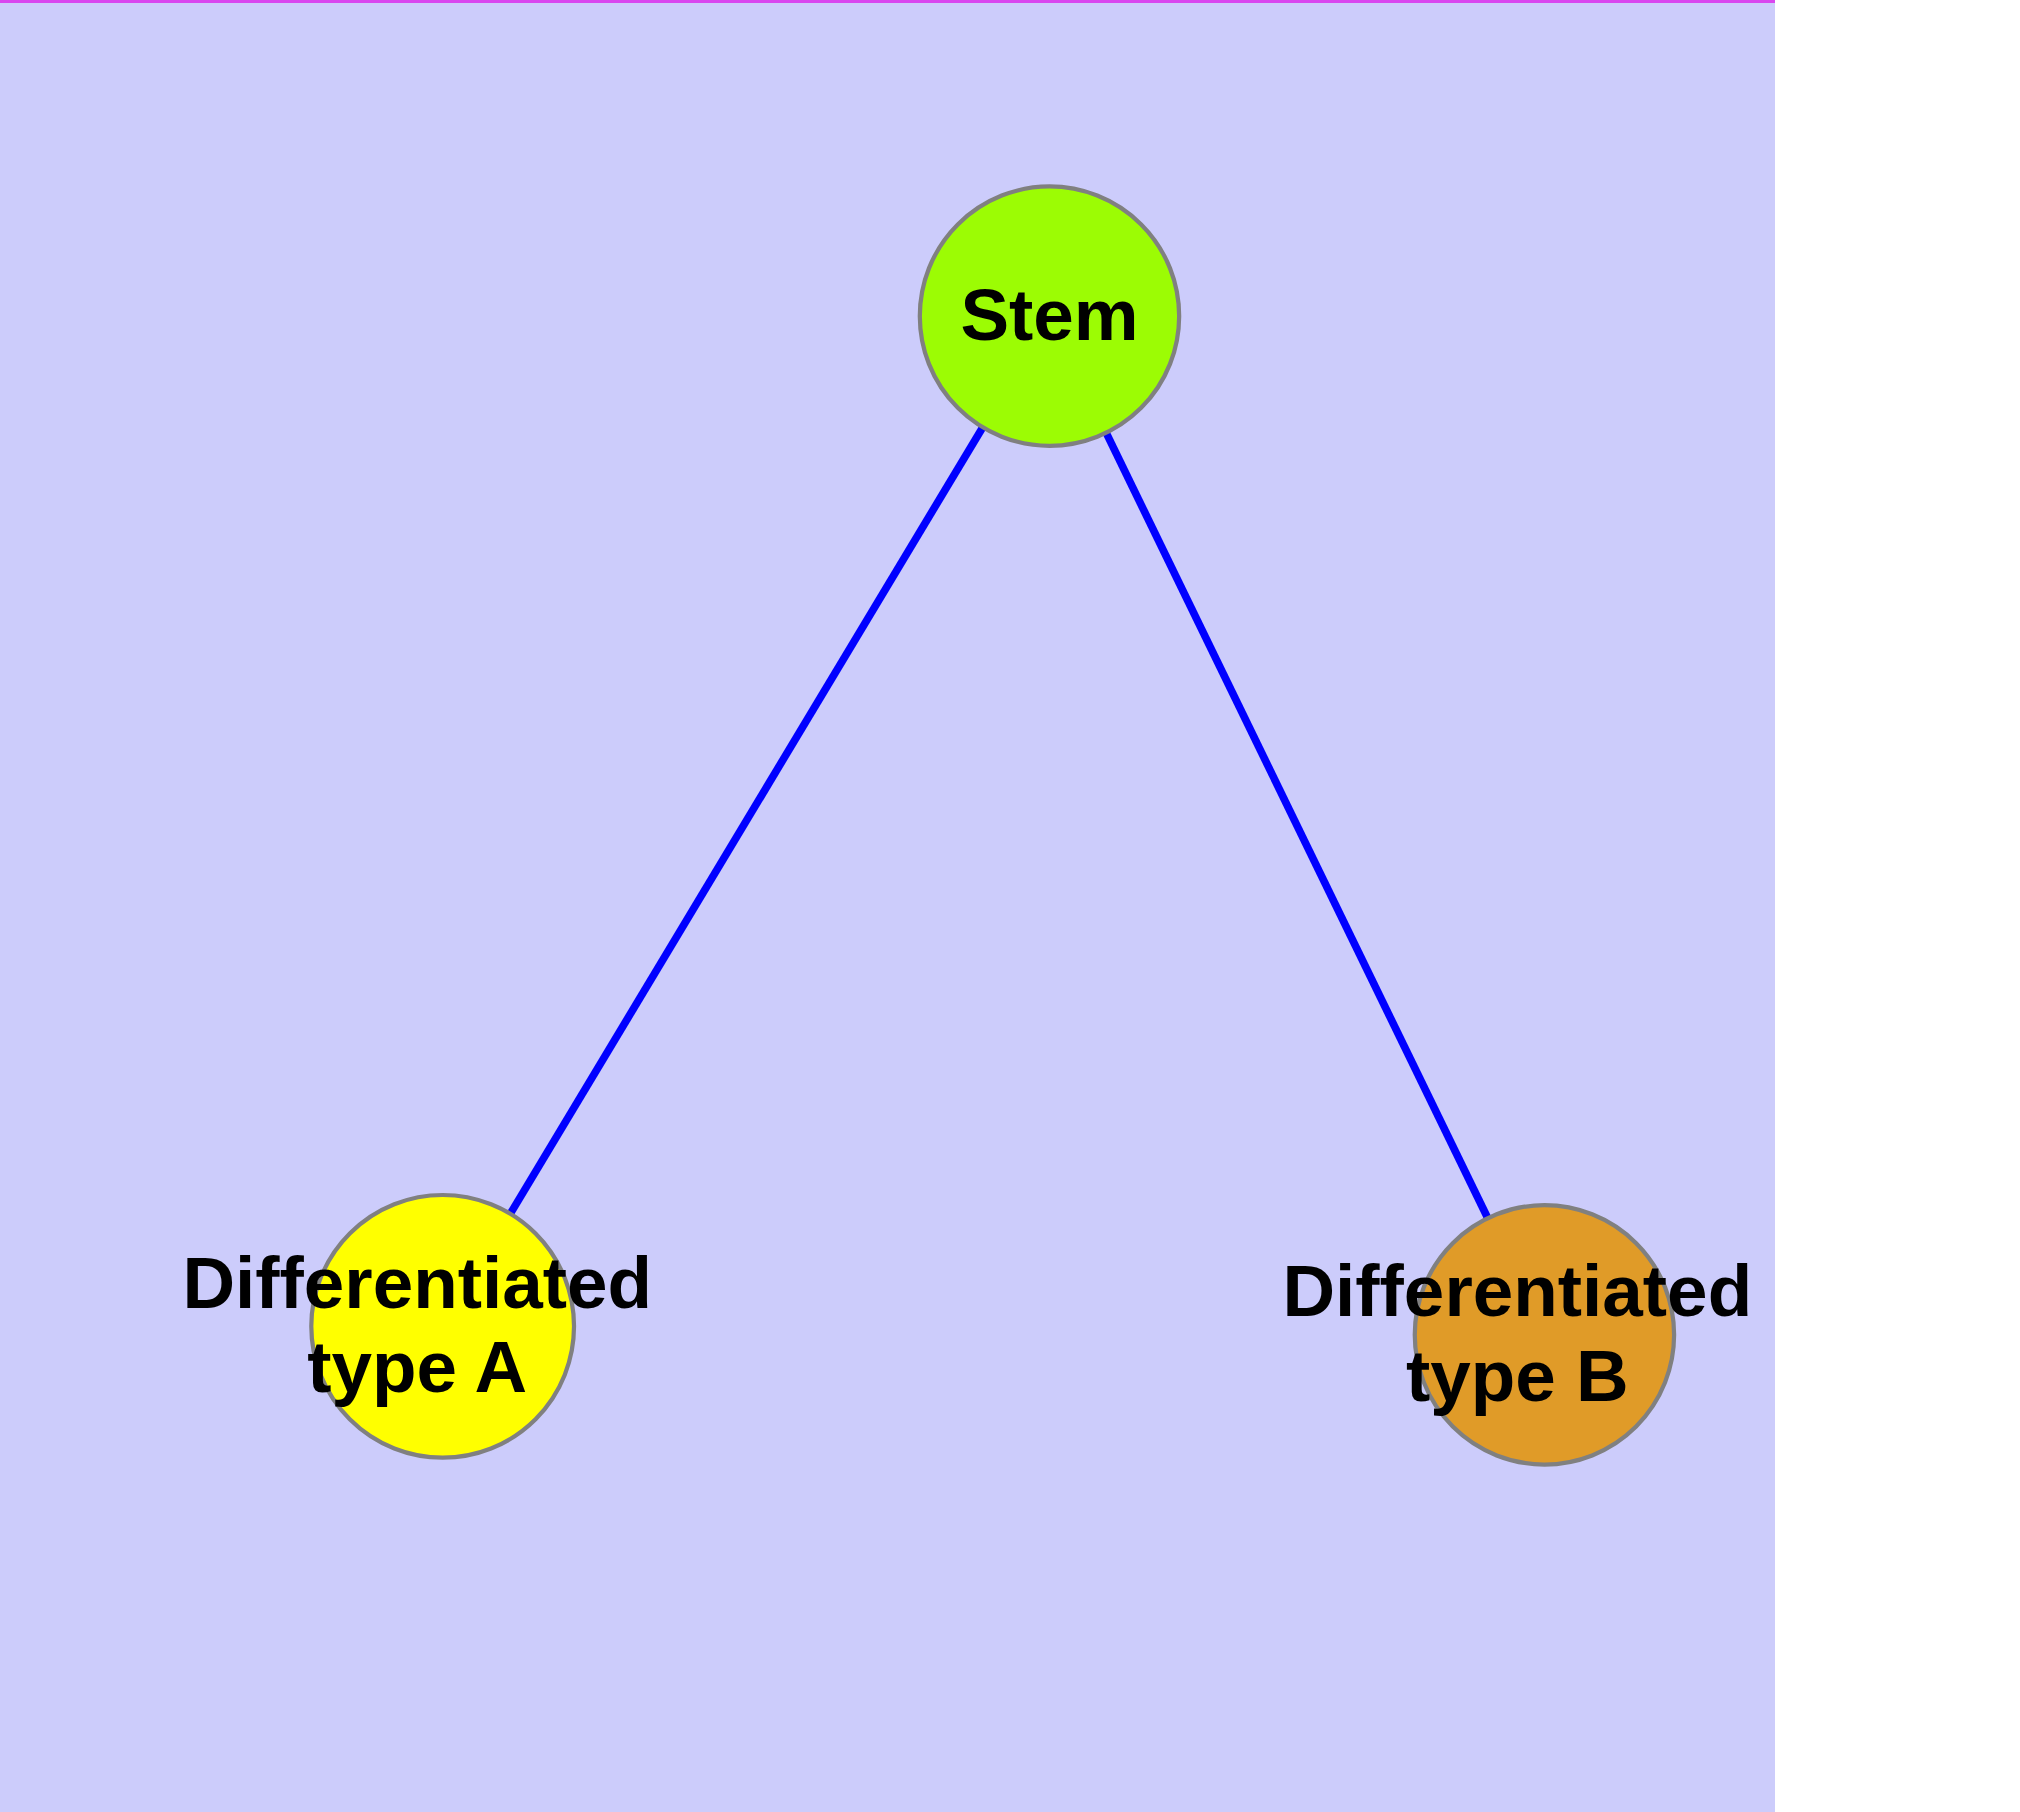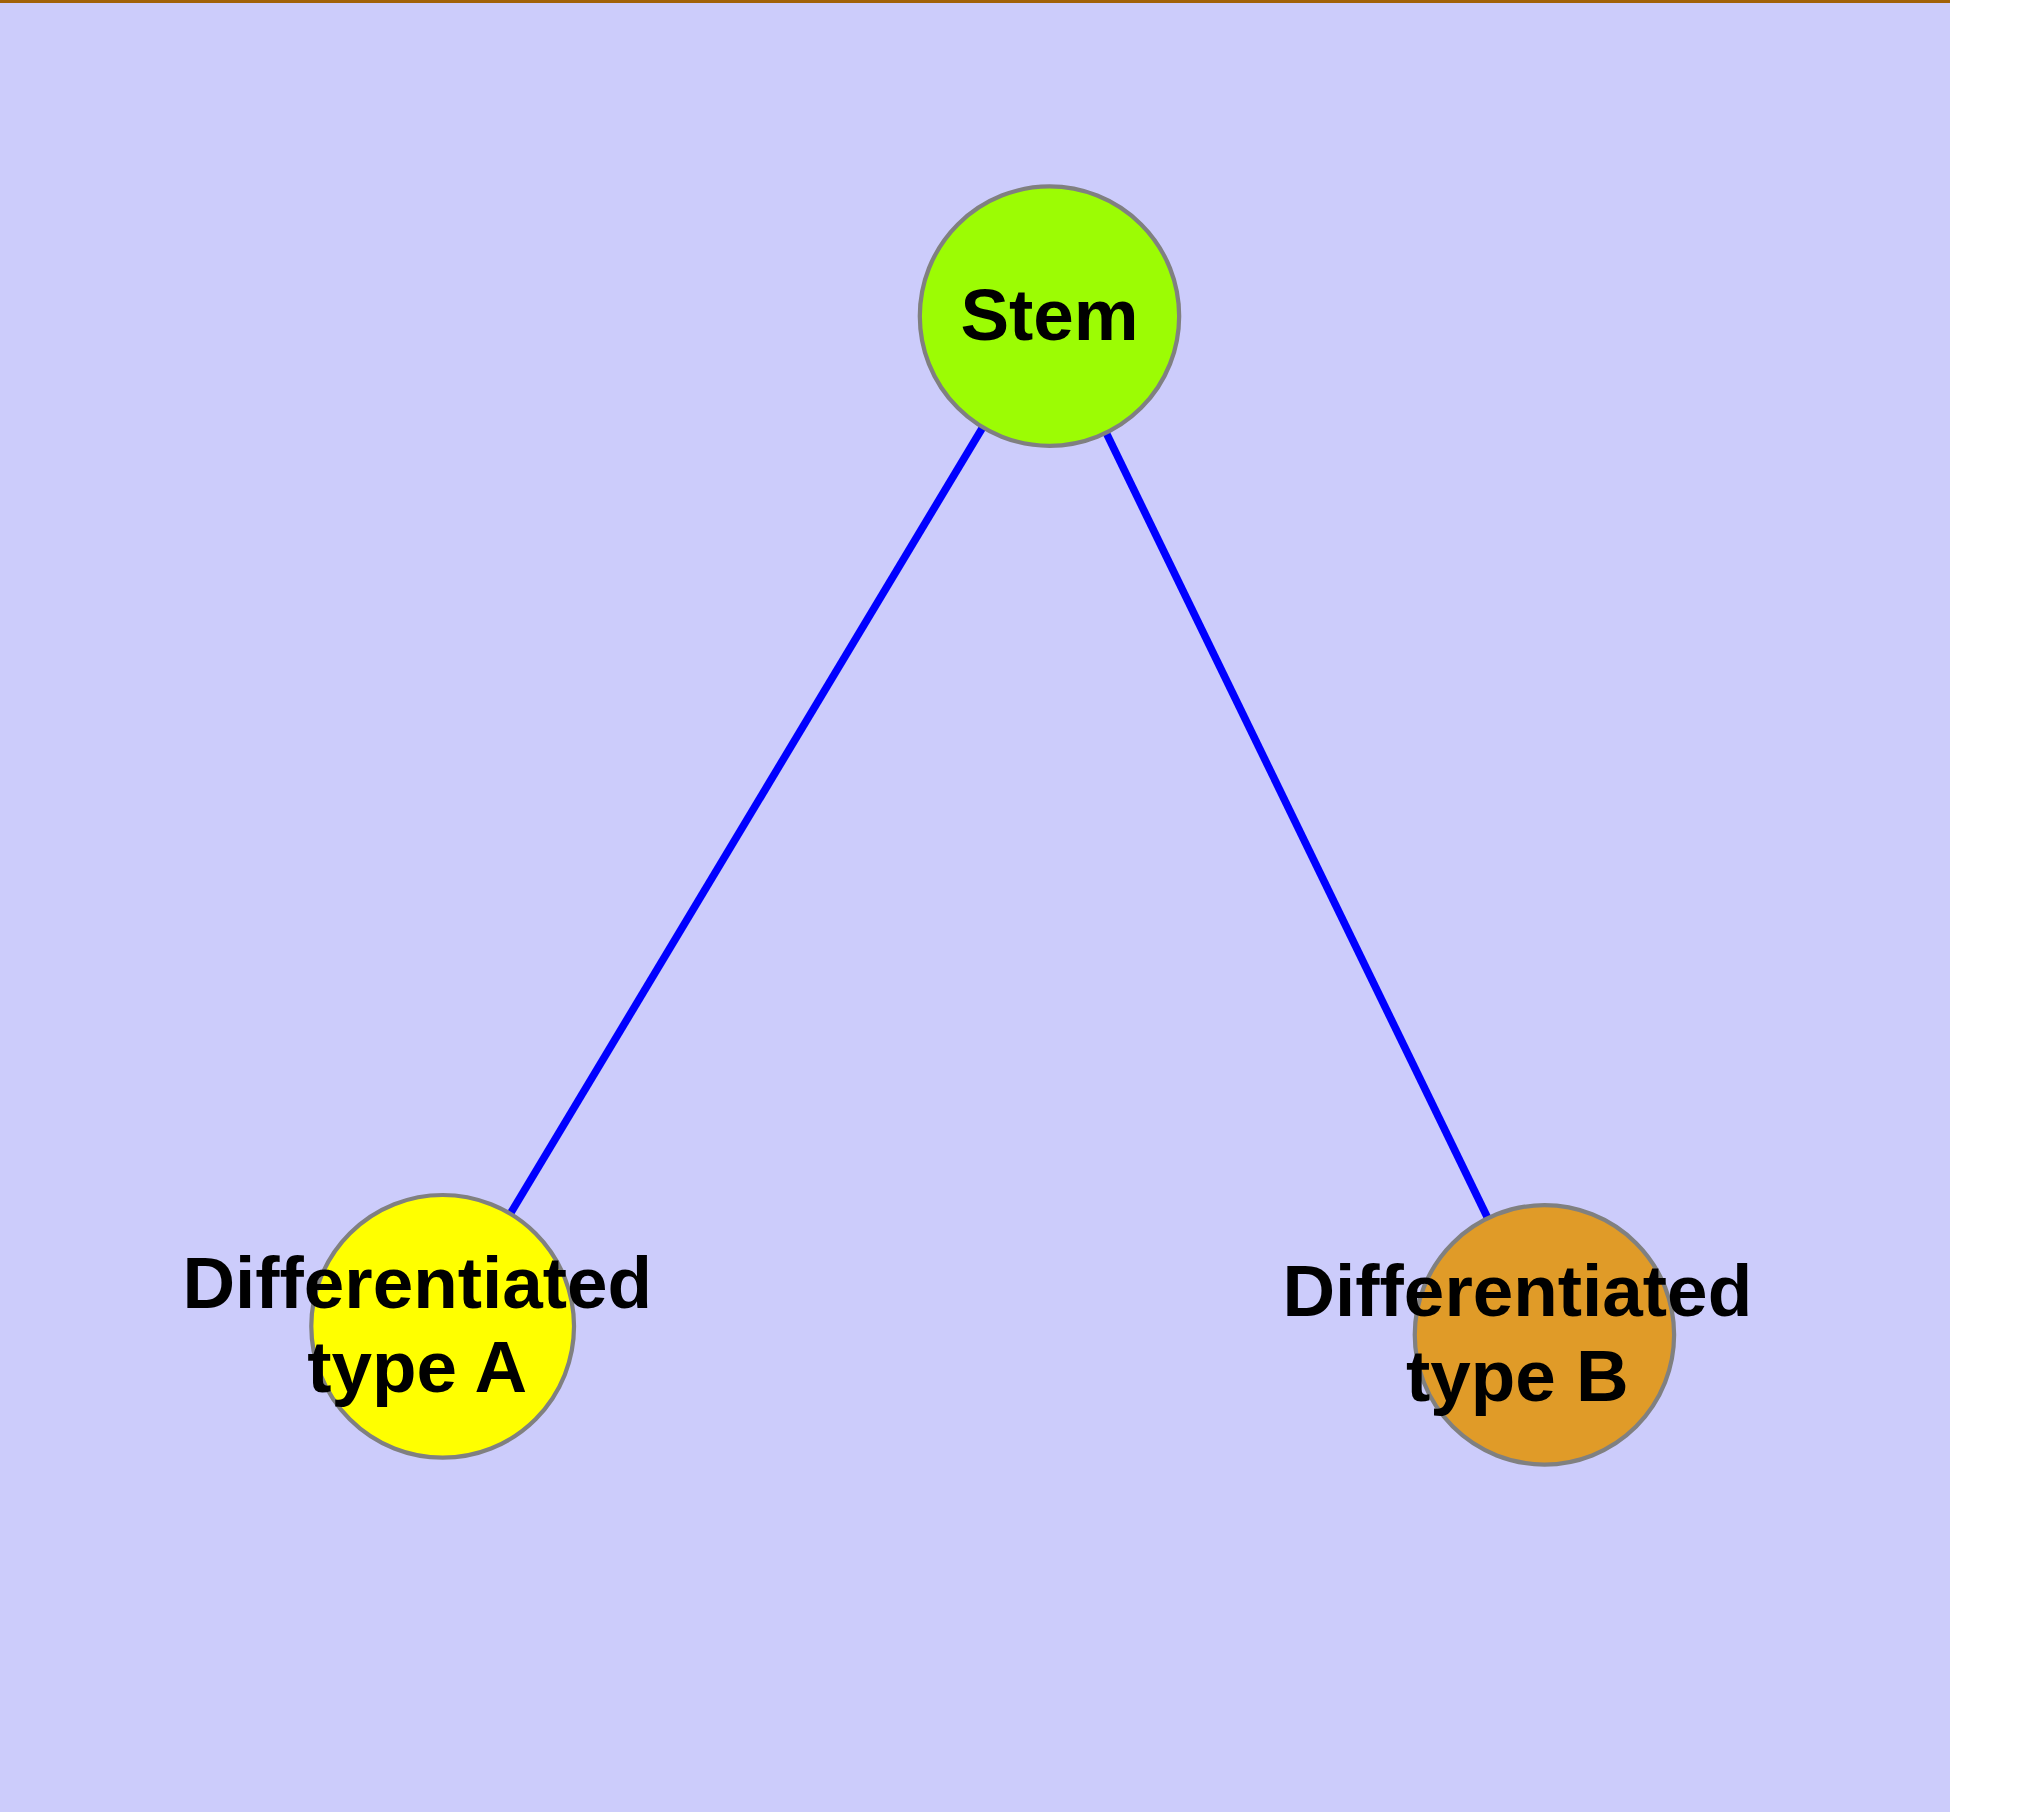--- a/index.html
+++ b/index.html
@@ -36,21 +36,21 @@
     text-anchor: middle;
     font-family: "Liberation Sans", sans-serif;
     paint-order: normal;
   }
   .node-label-stem { font-size: 86px; }
   .node-label-leaf { font-size: 86px; }
 </style>
 </head>
 <body>
 
-<div id="canvas" style="width: 1950px; height: 1812px; background: #a16207;">
+<div id="canvas" style="width: 1775px; height: 1812px; background: #d946ef;">
   <div id="plot-area" style="background: rgb(204, 204, 251); width: 2021px; height: 1810px;"></div>
   <svg id="graph-svg" viewBox="0 0 2384 2138" xmlns="http://www.w3.org/2000/svg">
     <g id="edges-layer">
         <line x1="1162.30694694728" y1="499.0141330151428" x2="598.7228905092196" y2="1437.2713889846511" stroke="#0000ff" stroke-width="9" stroke-linecap="butt"></line>
         <line x1="1302.2401397237193" y1="505.22028758203874" x2="1757.7598602762807" y2="1442.7797124179613" stroke="#0000ff" stroke-width="9" stroke-linecap="butt"></line>
       </g>
     <g id="nodes-layer">
         <circle cx="1238" cy="373" r="153" fill="#9cfc04" stroke="#808080" stroke-width="5"></circle>
         <circle cx="522" cy="1565" r="155" fill="#ffff00" stroke="#808080" stroke-width="5"></circle>
         <circle cx="1822" cy="1575" r="153" fill="#e09b28" stroke="#808080" stroke-width="5"></circle>

